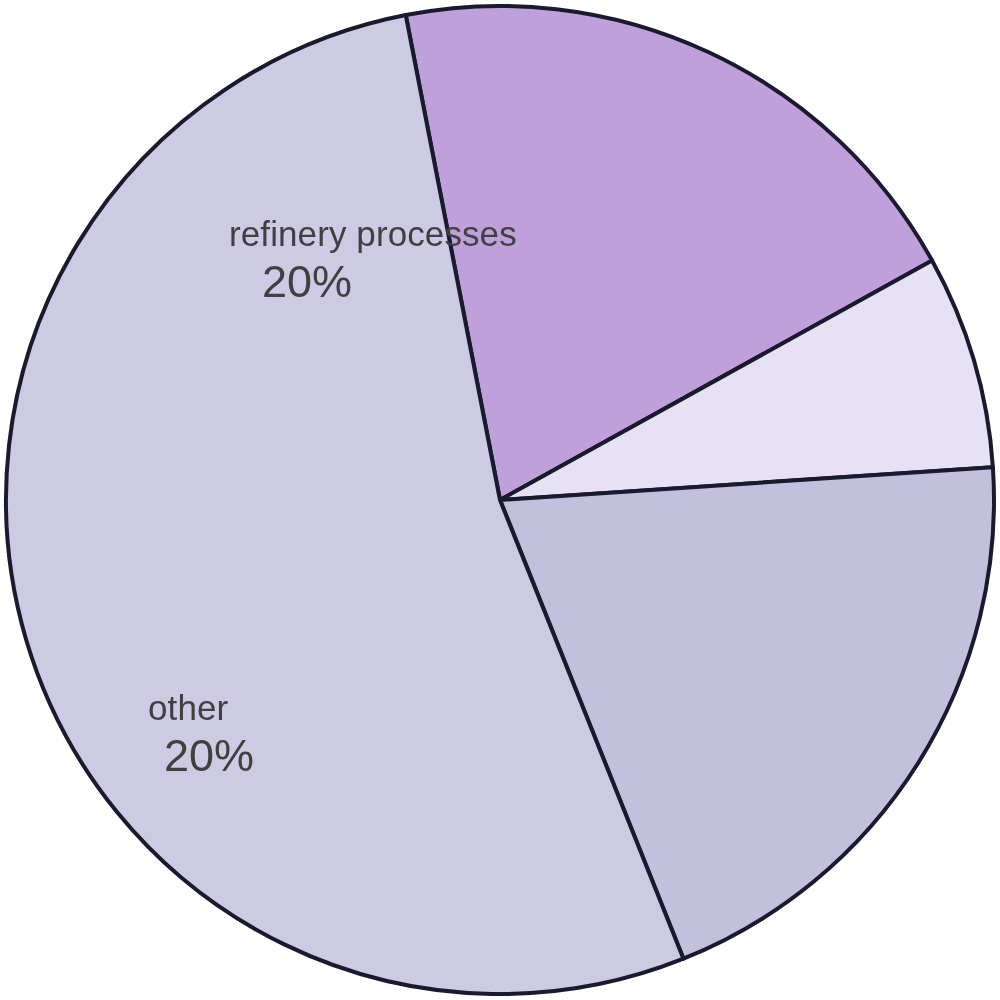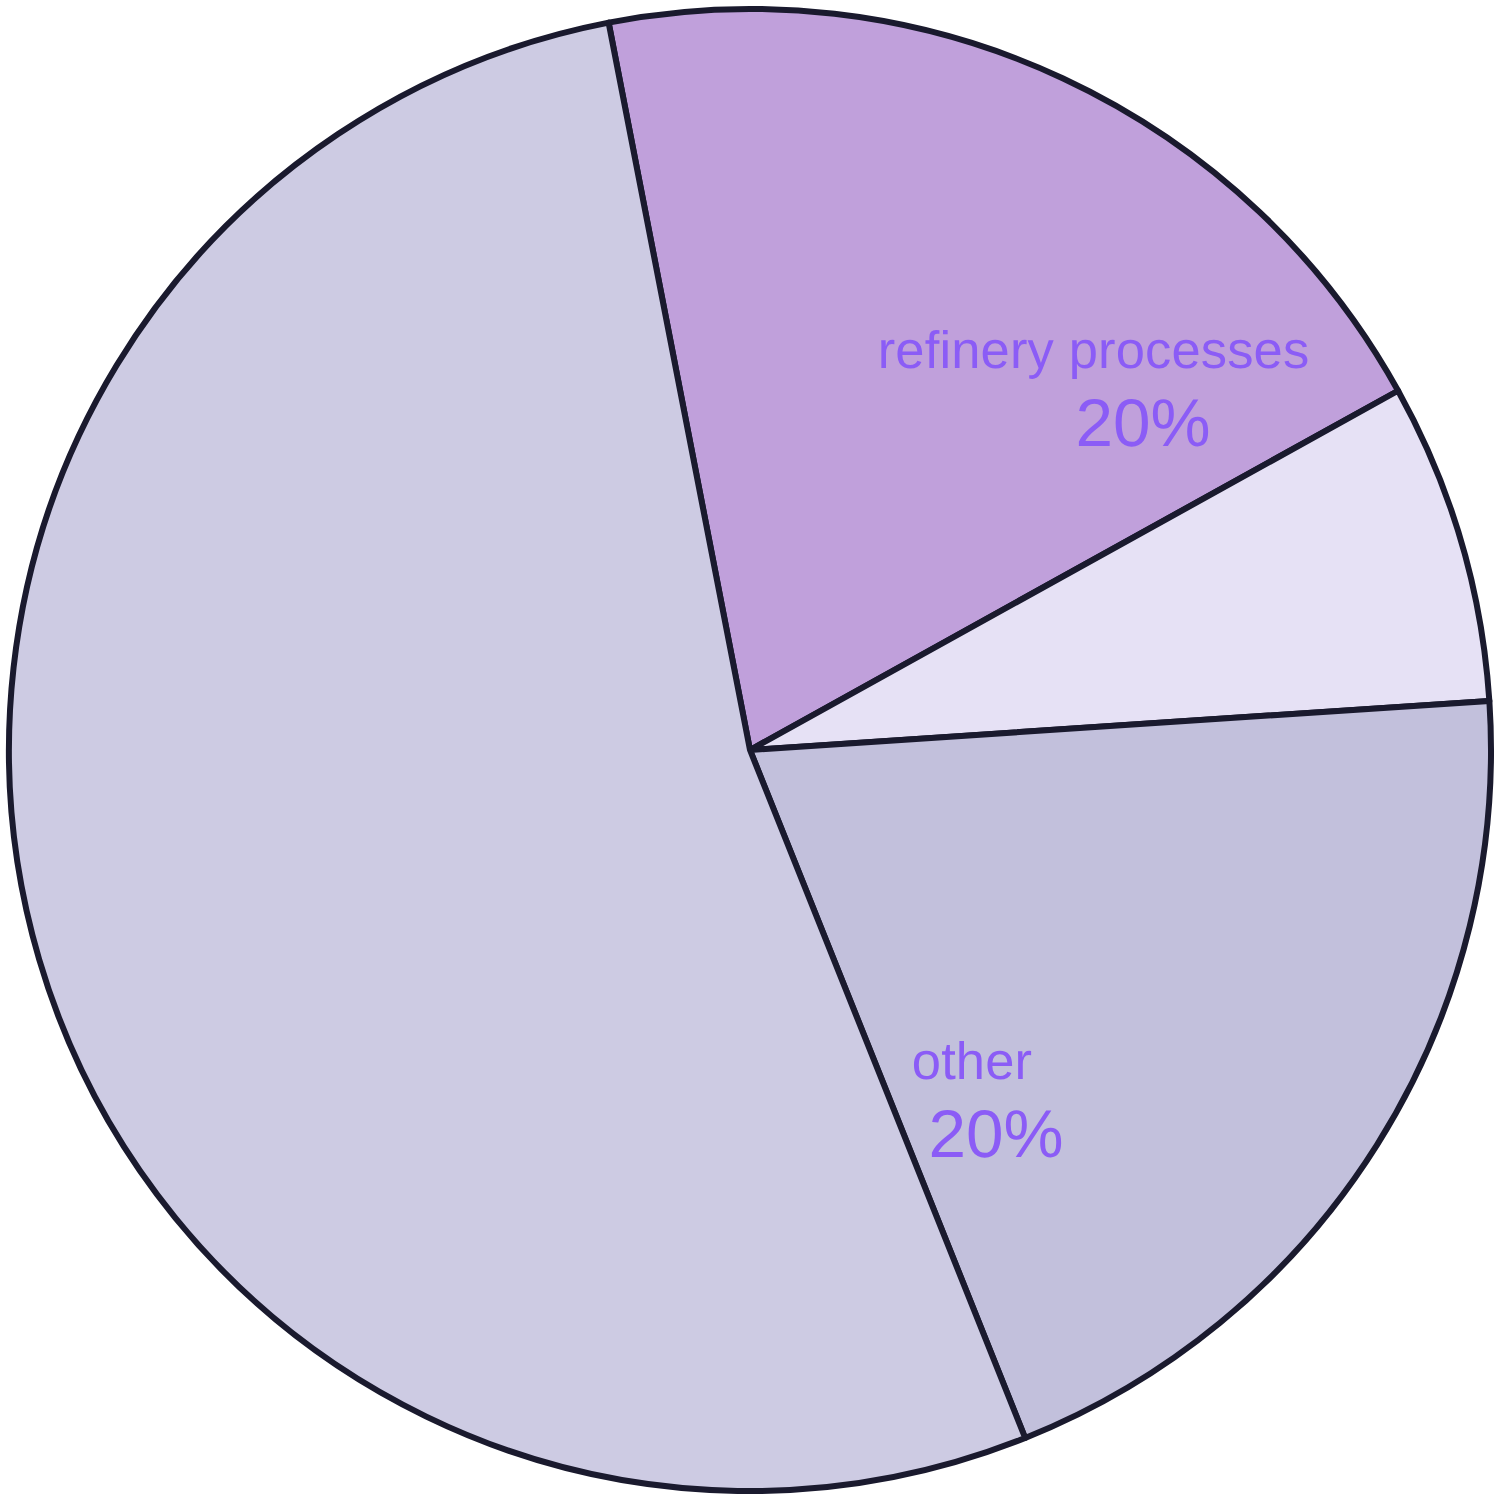--- a/index.html
+++ b/index.html
@@ -21,22 +21,22 @@
   #pie-svg {
     position: absolute;
     top: 0;
     left: 0;
     width: 1000px;
     height: 1000px;
     display: block;
   }
   .slice-label {
     position: absolute;
-    text-align: center;
-    color: #8b5cf6;
+    text-align: left;
+    color: #404040;
     line-height: 1.0;
     white-space: nowrap;
     pointer-events: none;
   }
   .slice-name {
     display: block;
     font-size: 35px;
     letter-spacing: 0.1px;
   }
   .slice-value {

